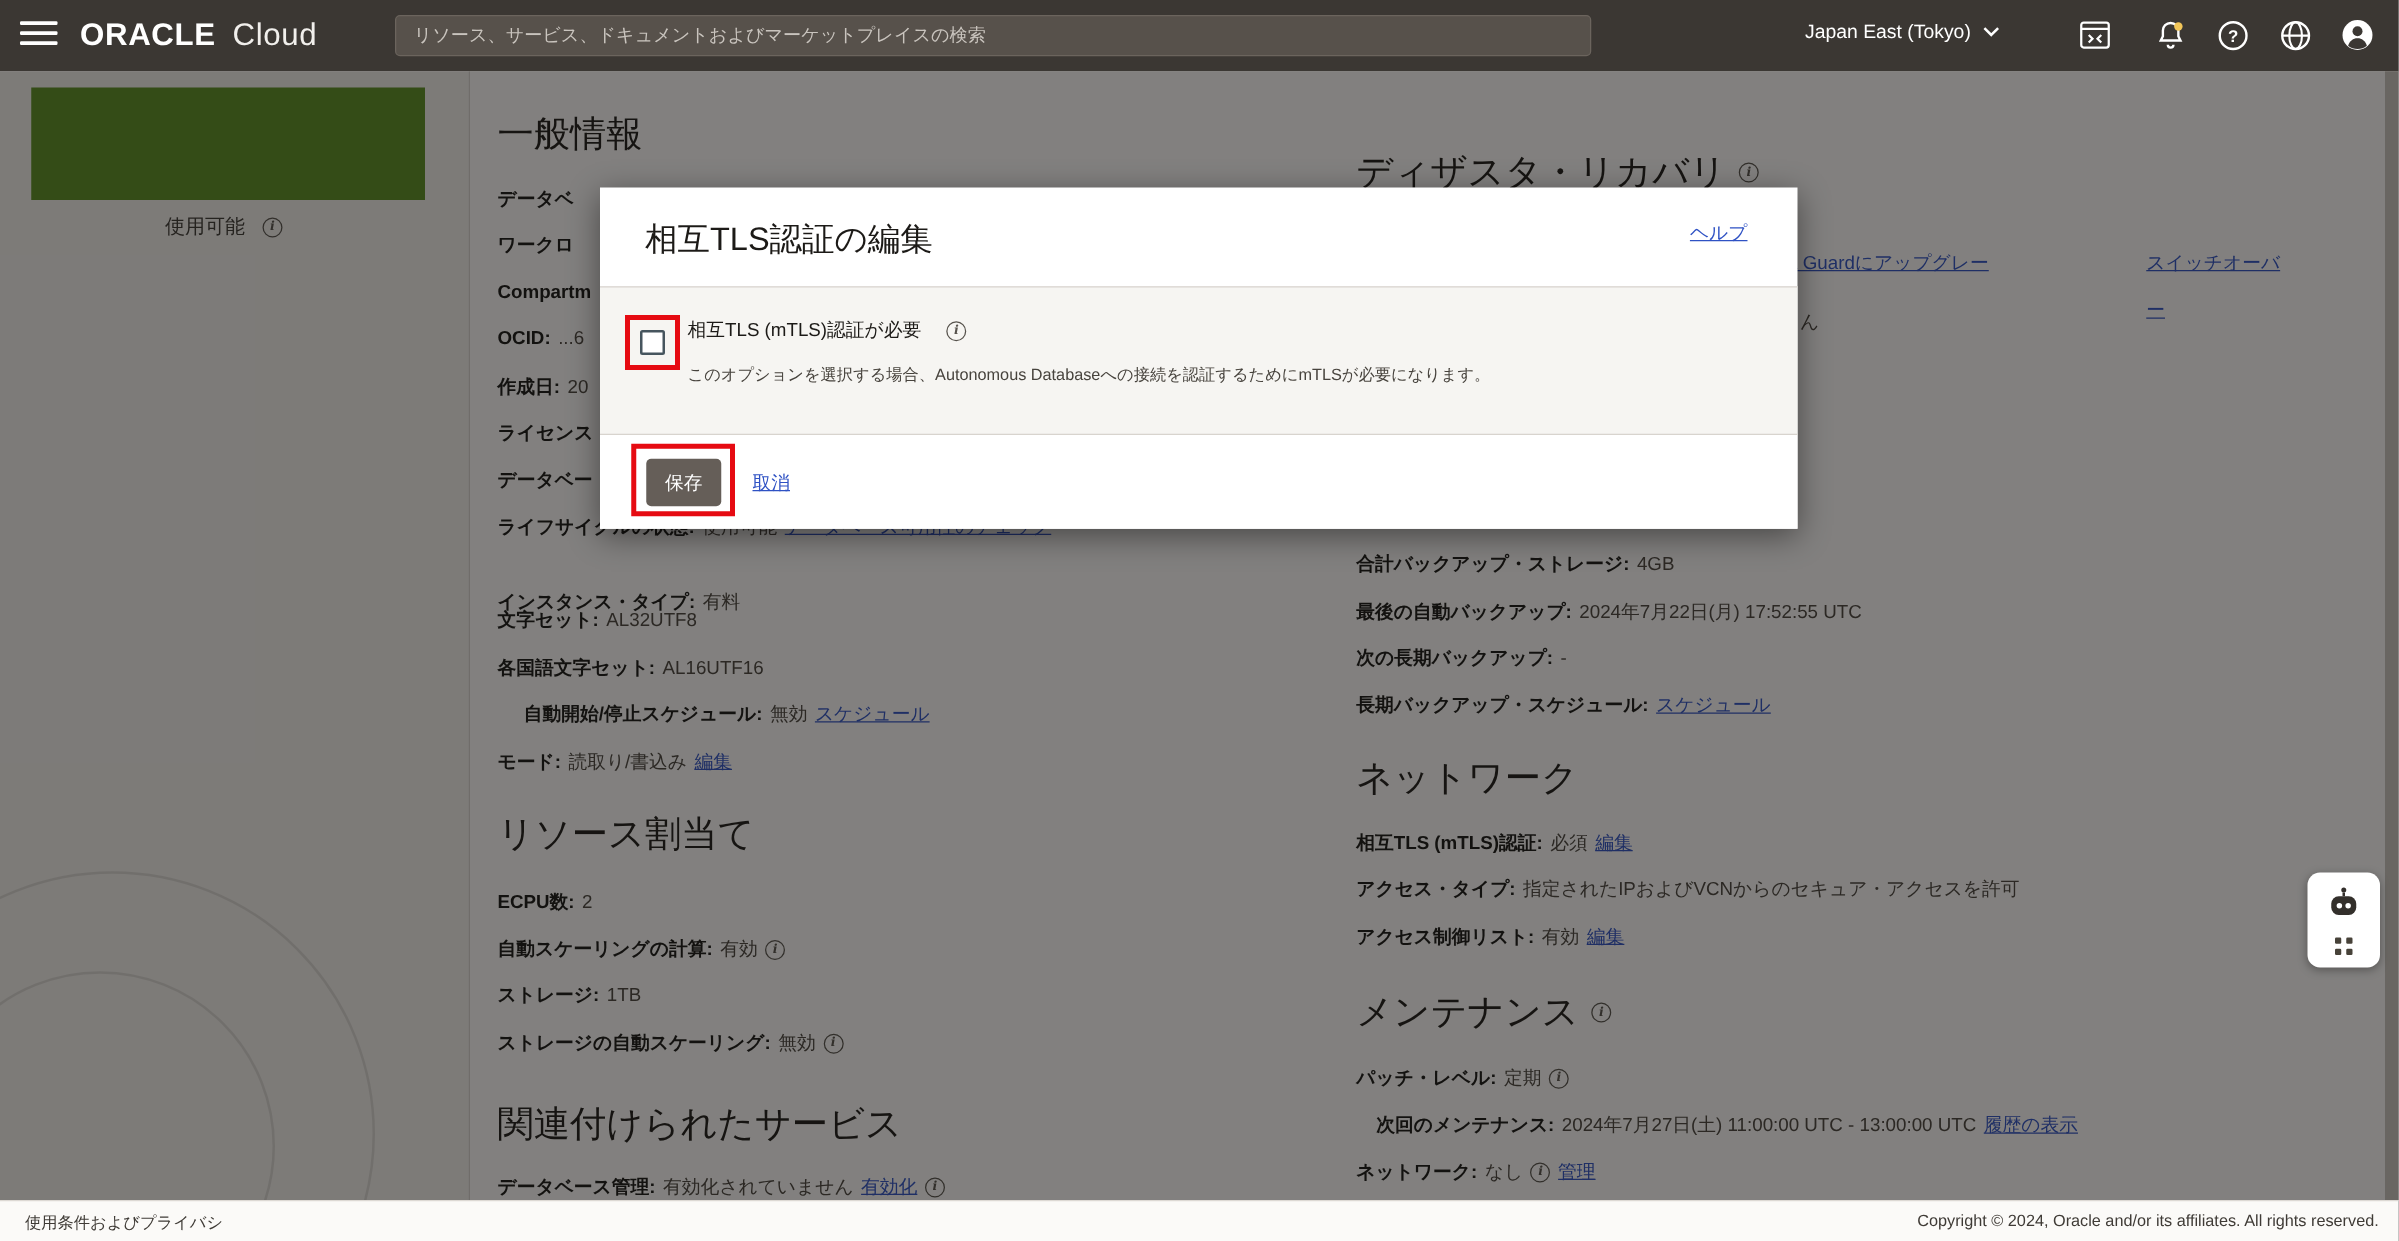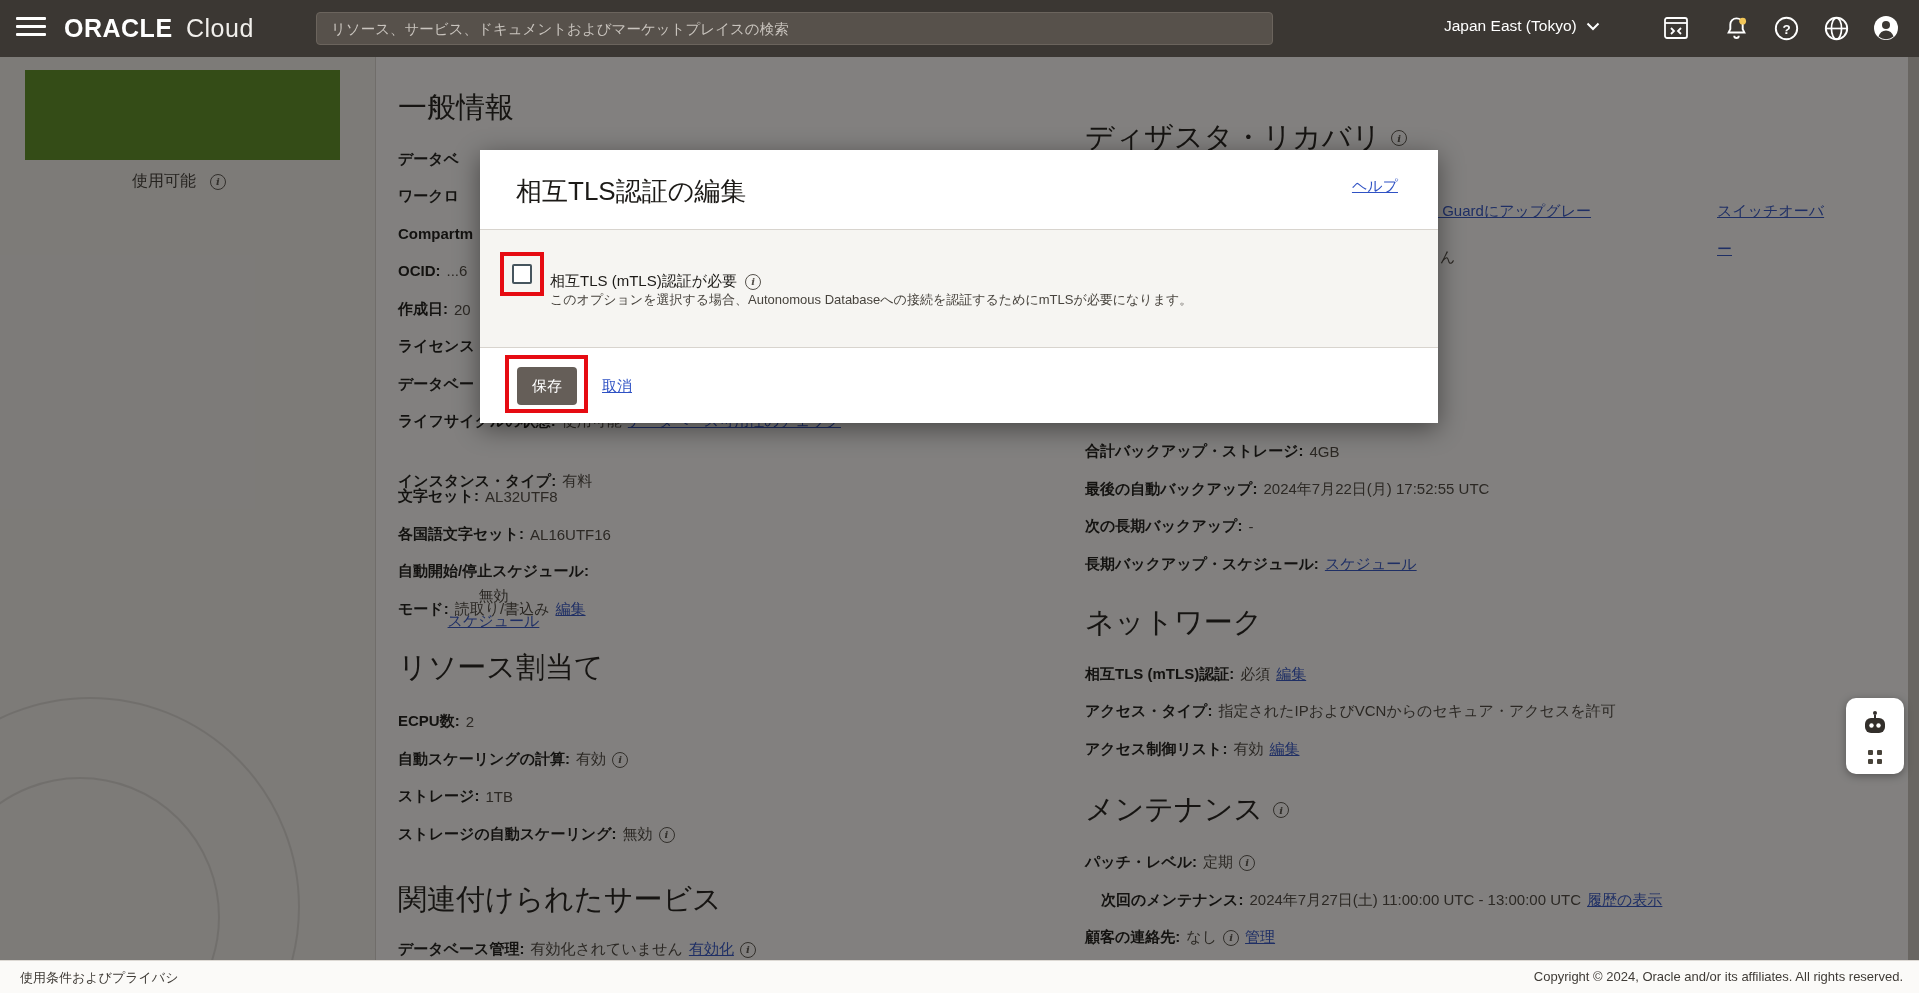--- a/index.html
+++ b/index.html
@@ -40,21 +40,21 @@
   .scrollbar{position:absolute;right:0;top:57px;width:11px;height:903px;background:#c9c5bf;z-index:10;}
 
   
   .modal{position:absolute;left:480px;top:150px;width:958px;height:273px;background:#fff;z-index:30;
          box-shadow:0 6px 24px rgba(0,0,0,.45);}
   .modal-title{position:absolute;left:36px;top:24px;font-size:26px;color:#1c1a17;}
   .modal-help{position:absolute;right:40px;top:27px;font-size:15px;}
   .modal-body{position:absolute;left:0;top:79px;width:958px;height:119px;background:#f6f5f2;
               border-top:1px solid #d8d4ce;border-bottom:1px solid #d8d4ce;}
   .checkbox{position:absolute;left:32px;top:34px;width:20px;height:20px;background:#fff;border:2px solid #46555e;border-radius:2px;cursor:pointer;}
-  .cb-label{position:absolute;left:70px;top:42px;font-size:15px;color:#1c1a17;display:flex;align-items:center;gap:8px;}
+  .cb-label{position:absolute;left:70px;top:25px;font-size:15px;color:#1c1a17;display:flex;align-items:center;gap:20px;}
   .cb-desc{position:absolute;left:70px;top:61px;font-size:13px;color:#47433d;white-space:nowrap;}
   .modal-foot{position:absolute;left:0;top:198px;width:958px;height:75px;background:#fff;}
   .save-btn{position:absolute;left:37px;top:19px;width:60px;height:38px;background:#655e58;color:#fff;font-size:15px;
             border:none;border-radius:4px;cursor:pointer;font-family:inherit;}
   .cancel-lnk{position:absolute;left:122px;top:29px;font-size:15px;}
   .annot{position:absolute;border:4px solid #e60b12;z-index:35;pointer-events:none;}
 
   
   .assistant{position:absolute;left:1846px;top:698px;width:58px;height:76px;background:#fff;border-radius:10px;z-index:32;
              box-shadow:0 2px 8px rgba(0,0,0,.35);display:flex;flex-direction:column;align-items:center;justify-content:center;gap:7px;cursor:pointer;}
@@ -122,21 +122,21 @@
     <span class="val">有料</span>
   </div>
   <div class="row" style="left:398px;top:487px;">
     <span class="lbl">文字セット:</span>
     <span class="val">AL32UTF8</span>
   </div>
   <div class="row" style="left:398px;top:525px;">
     <span class="lbl">各国語文字セット:</span>
     <span class="val">AL16UTF16</span>
   </div>
-  <div class="row" style="left:398px;top:562px;flex-direction:column;">
+  <div class="row" style="left:419px;top:562px;">
     <span class="lbl">自動開始/停止スケジュール:</span>
     <span class="val">無効</span>
     <span class="lnk">スケジュール</span>
   </div>
   <div class="row" style="left:398px;top:600px;">
     <span class="lbl">モード:</span>
     <span class="val">読取り/書込み</span>
     <span class="lnk">編集</span>
   </div>
 
@@ -229,21 +229,21 @@
     <span class="lbl">パッチ・レベル:</span>
     <span class="val">定期</span>
     <span class="info">i</span>
   </div>
   <div class="row" style="left:1085px;top:891px;margin-left:16px;">
     <span class="lbl">次回のメンテナンス:</span>
     <span class="val">2024年7月27日(土) 11:00:00 UTC - 13:00:00 UTC</span>
     <span class="lnk">履歴の表示</span>
   </div>
   <div class="row" style="left:1085px;top:928px;">
-    <span class="lbl">顧客の連絡先:</span>
+    <span class="lbl">ネットワーク:</span>
     <span class="val">なし</span>
     <span class="info">i</span>
     <span class="lnk">管理</span>
   </div>
 
   <div class="scrollbar"></div>
   <div class="overlay"></div>
 
   <div class="modal">
     <div class="modal-title">相互TLS認証の編集</div>

